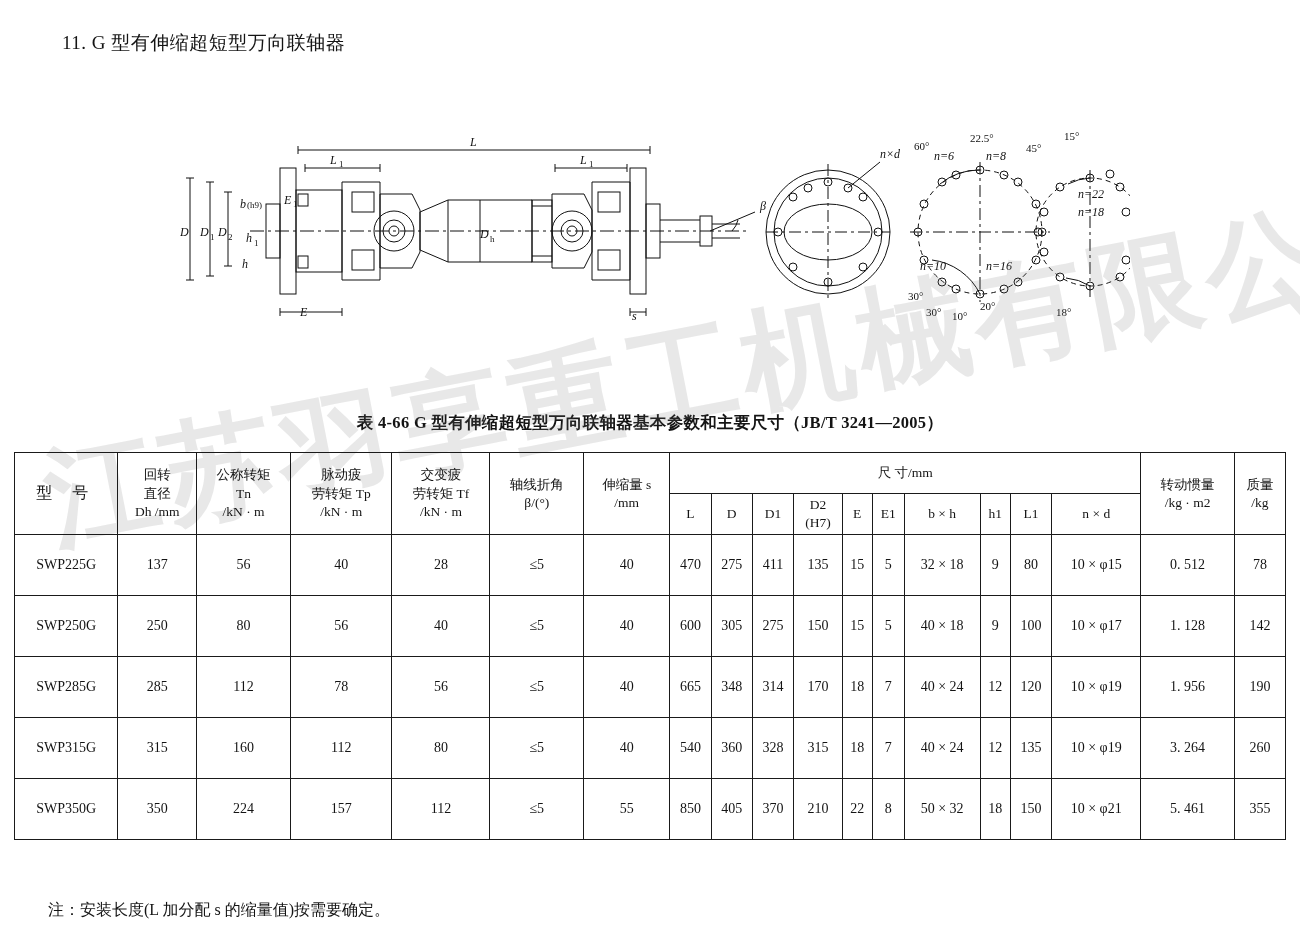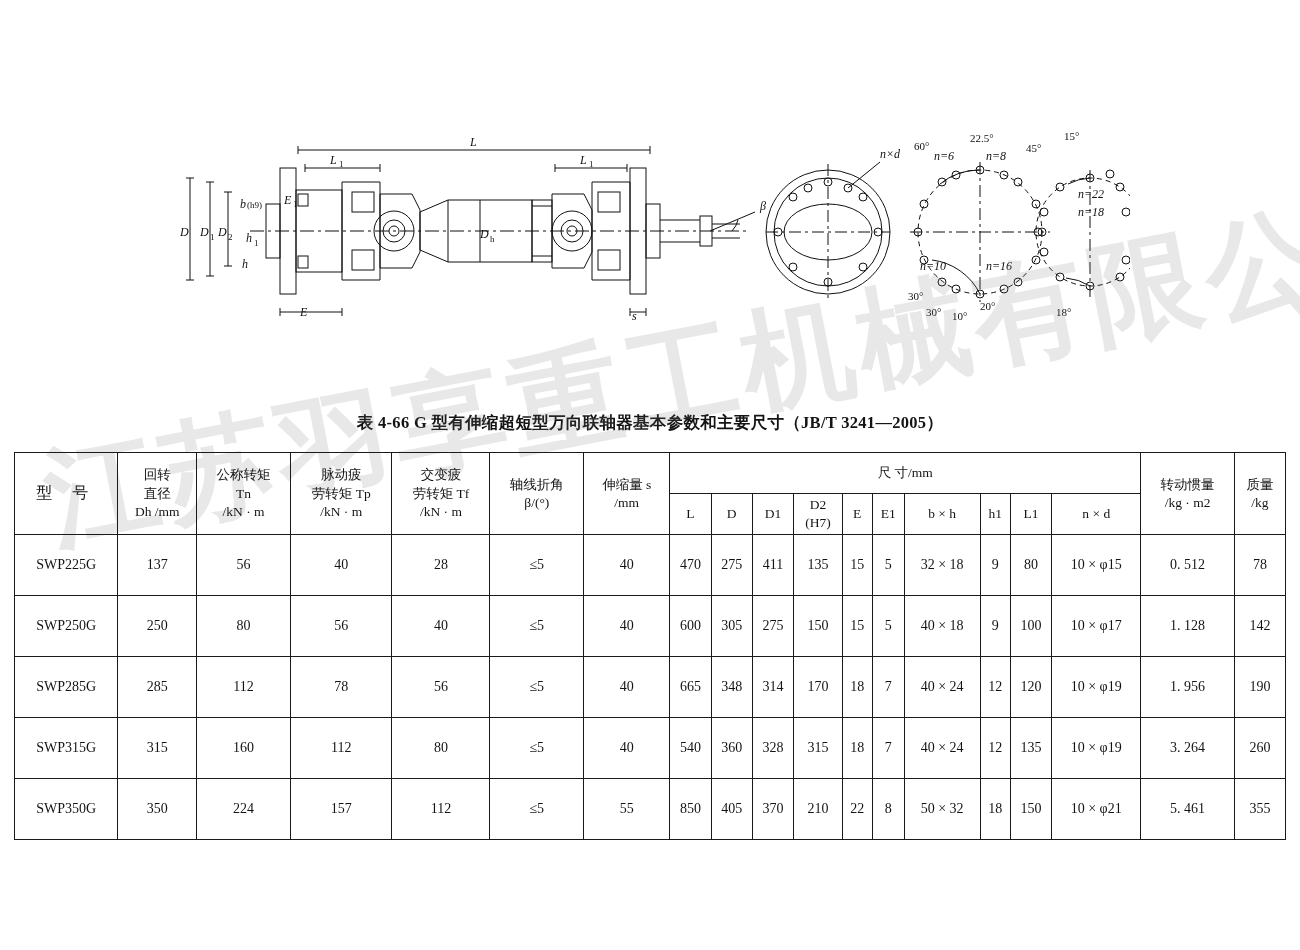--- a/index.html
+++ b/index.html
@@ -135,20 +135,21 @@
   .figtxt-i { font-family: "Liberation Serif", serif; font-style: italic; font-size: 12px; fill:#111; }
   .figtxt-s { font-family: "Liberation Serif", serif; font-size: 9px; fill:#111; }
 </style>
 </head>
 <body>
 
 <div class="page">
 
   <div class="watermark">江苏羽享重工机械有限公司</div>
 
+  <div class="sec-title">11. G 型有伸缩超短型万向联轴器</div>
 
   <div class="figure-wrap">
     <svg width="950" height="220" viewBox="0 0 950 220">
       <g stroke="#111" fill="none" stroke-width="1">
 
         <line x1="118" y1="30" x2="470" y2="30"></line>
         <path d="M118,26 L118,34 M470,26 L470,34"></path>
 
         <line x1="125" y1="48" x2="200" y2="48"></line>
         <path d="M125,44 L125,52 M200,44 L200,52"></path>
@@ -479,14 +480,15 @@
         <td>50 × 32</td>
         <td>18</td>
         <td>150</td>
         <td>10 × φ21</td>
         <td>5. 461</td>
         <td>355</td>
       </tr>
     </tbody>
   </table>
 
+  <div class="note">注：安装长度(L 加分配 s 的缩量值)按需要确定。</div>
 
 </div>
 
 </body></html>

